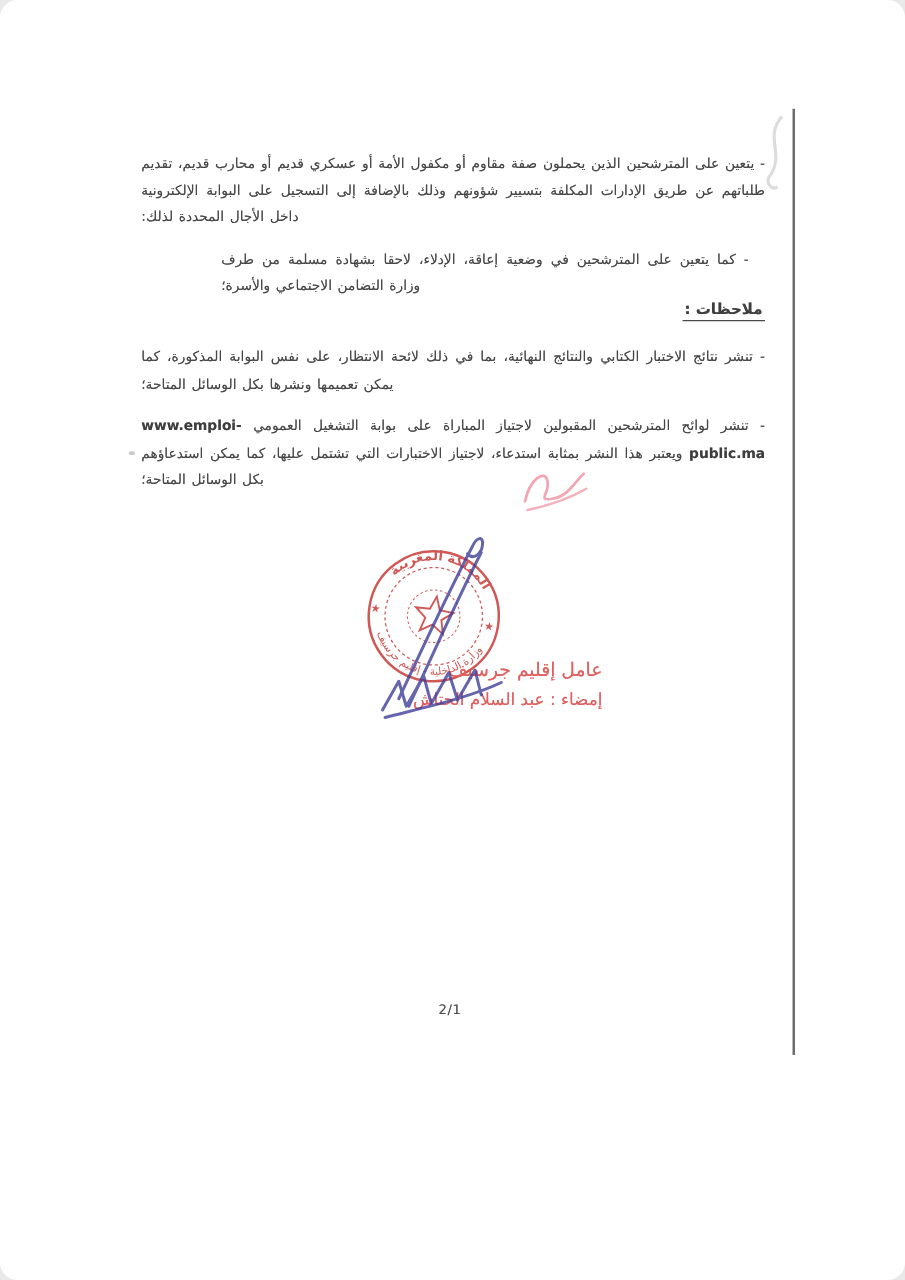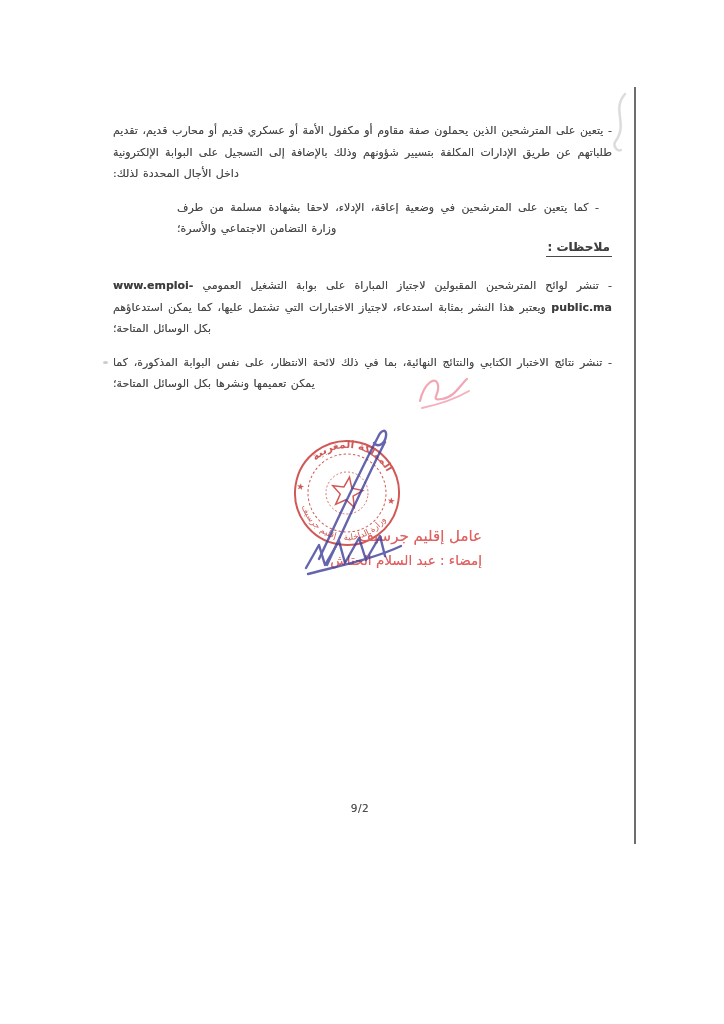--- a/index.html
+++ b/index.html
@@ -1,18 +1,18 @@
 <!DOCTYPE html>
 <html lang="ar"><head>
 <meta charset="utf-8">
 <style>
   html,body{margin:0;padding:0;background:#e9e9e9;}
   .page{
     position:relative;width:724px;height:1024px;background:#ffffff;
-    overflow:hidden;font-family:"DejaVu Sans",sans-serif;
+    overflow:hidden;font-family:"DejaVu Sans",sans-serif;border-radius:14px;
   }
   
   .textcol{position:absolute;left:113px;width:499px;}
   .para{
     margin:0 0 12px 0;
     font-size:11px;line-height:21.5px;color:#474747;
     direction:rtl;text-align:justify;text-align-last:left;
     text-shadow:0 0 .4px rgba(70,70,70,.55);
     word-spacing:1px;
   }
@@ -63,22 +63,22 @@
   <div class="textcol" style="top:120px;">
     <p class="para">- يتعين على المترشحين الذين يحملون صفة مقاوم أو مكفول الأمة أو عسكري قديم أو محارب قديم، تقديم طلباتهم عن طريق الإدارات المكلفة بتسيير شؤونهم وذلك بالإضافة إلى التسجيل على البوابة الإلكترونية داخل الأجال المحددة لذلك:</p>
     <p class="para indent">- كما يتعين على المترشحين في وضعية إعاقة، الإدلاء، لاحقا بشهادة مسلمة من طرف وزارة التضامن الاجتماعي والأسرة؛</p>
   </div>
 
   <div class="notes-heading">
     <span>ملاحظات :</span>
   </div>
 
   <div class="textcol" style="top:275px;">
+    <p class="para">- تنشر نتائج الاختبار الكتابي والنتائج النهائية، بما في ذلك لائحة الانتظار، على نفس البوابة المذكورة، كما يمكن تعميمها ونشرها بكل الوسائل المتاحة؛</p>
     <p class="para"><span>- تنشر لوائح المترشحين المقبولين لاجتياز المباراة على بوابة التشغيل العمومي </span><span class="url">www.emploi-public.ma</span><span> ويعتبر هذا النشر بمثابة استدعاء، لاجتياز الاختبارات التي تشتمل عليها، كما يمكن استدعاؤهم بكل الوسائل المتاحة؛</span></p>
-    <p class="para">- تنشر نتائج الاختبار الكتابي والنتائج النهائية، بما في ذلك لائحة الانتظار، على نفس البوابة المذكورة، كما يمكن تعميمها ونشرها بكل الوسائل المتاحة؛</p>
   </div>
 
   <svg class="paraph" viewBox="0 0 62 44">
     <path d="M6,30 C10,12 22,4 24,14 C26,24 15,30 28,28 C41,26 46,14 53,8" fill="none" stroke="#ef8fa0" stroke-width="2.2" stroke-linecap="round" opacity=".8"></path>
     <path d="M8,37 C22,34 38,30 55,20" fill="none" stroke="#ef8fa0" stroke-width="2" stroke-linecap="round" opacity=".7"></path>
   </svg>
 
   <svg class="stamp" viewBox="0 0 120 120">
     <g stroke="#cc4b48" fill="none">
       <circle cx="60" cy="60" r="52" stroke-width="2"></circle>
@@ -107,15 +107,15 @@
 
   <svg class="ink" viewBox="0 0 122 168">
     <g fill="none" stroke="#3f3f9b" stroke-width="2.4" stroke-linecap="round" stroke-linejoin="round" opacity=".8">
       <path d="M25,142 C42,106 62,62 84,20 C87,13 93,11 92,19 C91,27 84,31 80,26"></path>
       <path d="M33,148 C50,112 70,66 91,25"></path>
       <path d="M12,151 L25,128 L31,148 L45,124 L51,146 L65,121 L72,143 L86,119 L91,139"></path>
       <path d="M14,157 C45,149 82,141 107,129"></path>
     </g>
   </svg>
 
-  <div class="pagenum">9/2</div>
+  <div class="pagenum">2/1</div>
 
 </div>
 
 </body></html>

